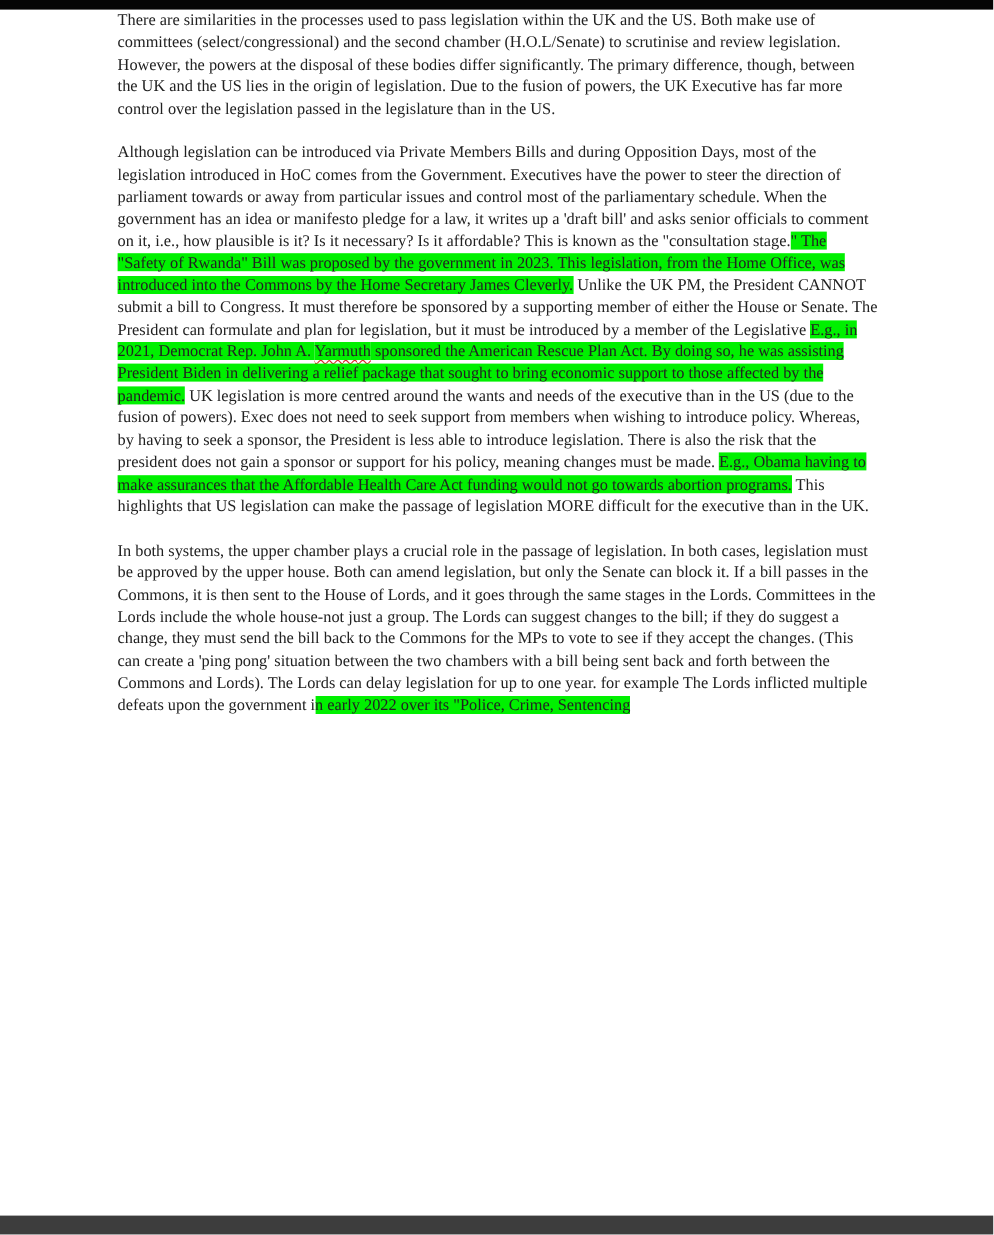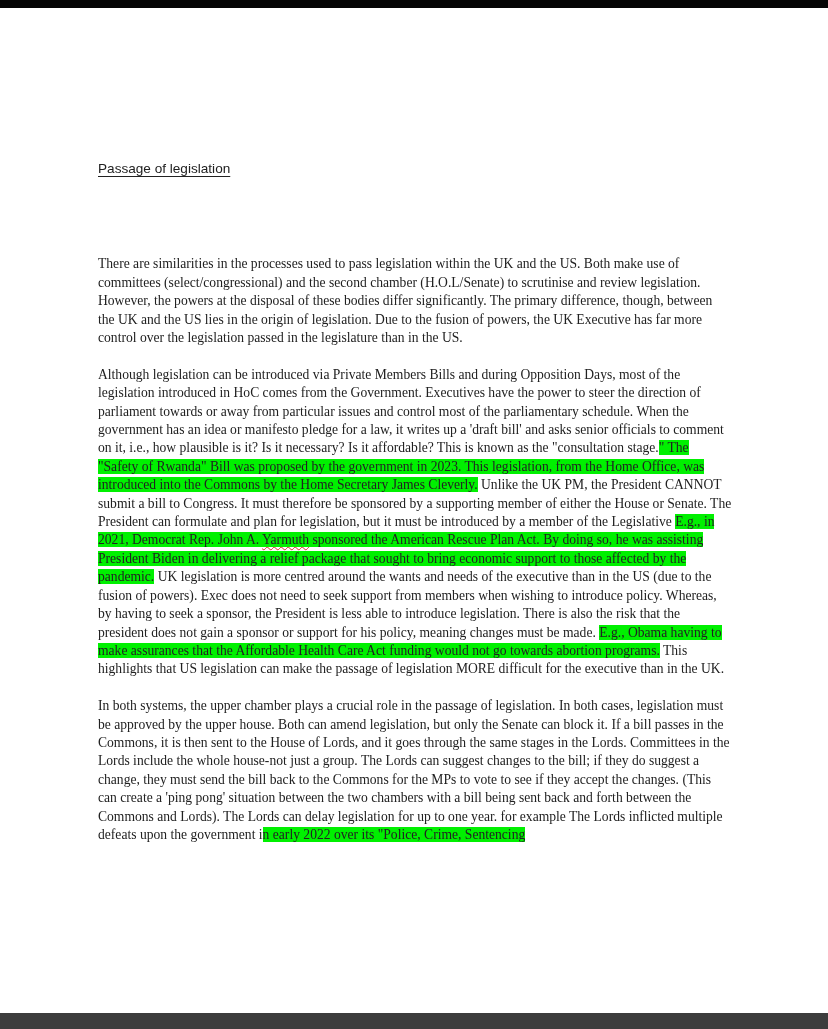--- a/index.html
+++ b/index.html
@@ -54,21 +54,20 @@
     text-decoration-skip-ink: none;
   }
 </style>
 </head>
 <body>
 
 <div class="screen">
   <div class="top-bar"></div>
 
   <div class="content">
-    <h1 class="doc-title">Passage of legislation</h1>
 
     <p class="para">
       <span>There are similarities in the processes used to pass legislation within the UK and the US. Both make use of committees (select/congressional) and the second chamber (H.O.L/Senate) to scrutinise and review legislation. However, the powers at the disposal of these bodies differ significantly. The primary difference, though, between the UK and the US lies in the origin of legislation. Due to the fusion of powers, the UK Executive has far more control over the legislation passed in the legislature than in the US.</span>
     </p>
 
     <p class="para">
       <span>Although legislation can be introduced via Private Members Bills and during Opposition Days, most of the legislation introduced in HoC comes from the Government. Executives have the power to steer the direction of parliament towards or away from particular issues and control most of the parliamentary schedule. When the government has an idea or manifesto pledge for a law, it writes up a 'draft bill' and asks senior officials to comment on it, i.e., how plausible is it? Is it necessary? Is it affordable? This is known as the "consultation stage.</span><span class="hl">" The "Safety of Rwanda" Bill was proposed by the government in 2023. This legislation, from the Home Office, was introduced into the Commons by the Home Secretary James Cleverly.</span><span> Unlike the UK PM, the President CANNOT submit a bill to Congress. It must therefore be sponsored by a supporting member of either the House or Senate. The President can formulate and plan for legislation, but it must be introduced by a member of the Legislative </span><span class="hl">E.g., in 2021, Democrat Rep. John A. </span><span class="hl misspelled">Yarmuth</span><span class="hl"> sponsored the American Rescue Plan Act. By doing so, he was assisting President Biden in delivering a relief package that sought to bring economic support to those affected by the pandemic.</span><span> UK legislation is more centred around the wants and needs of the executive than in the US (due to the fusion of powers). Exec does not need to seek support from members when wishing to introduce policy. Whereas, by having to seek a sponsor, the President is less able to introduce legislation. There is also the risk that the president does not gain a sponsor or support for his policy, meaning changes must be made. </span><span class="hl">E.g., Obama having to make assurances that the Affordable Health Care Act funding would not go towards abortion programs.</span><span> This highlights that US legislation can make the passage of legislation MORE difficult for the executive than in the UK.</span>
     </p>
 
     <p class="para">

